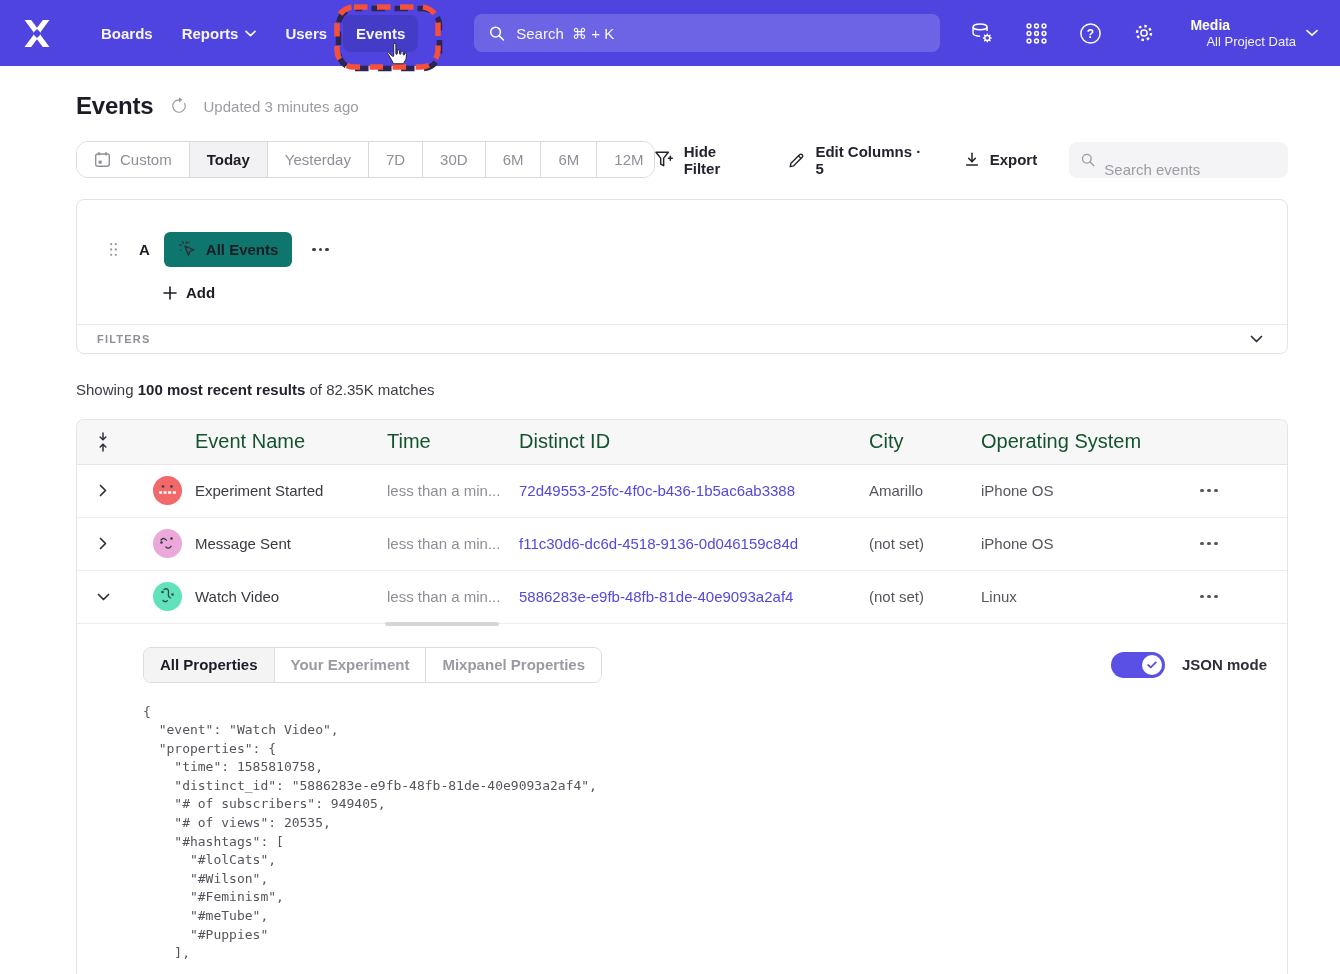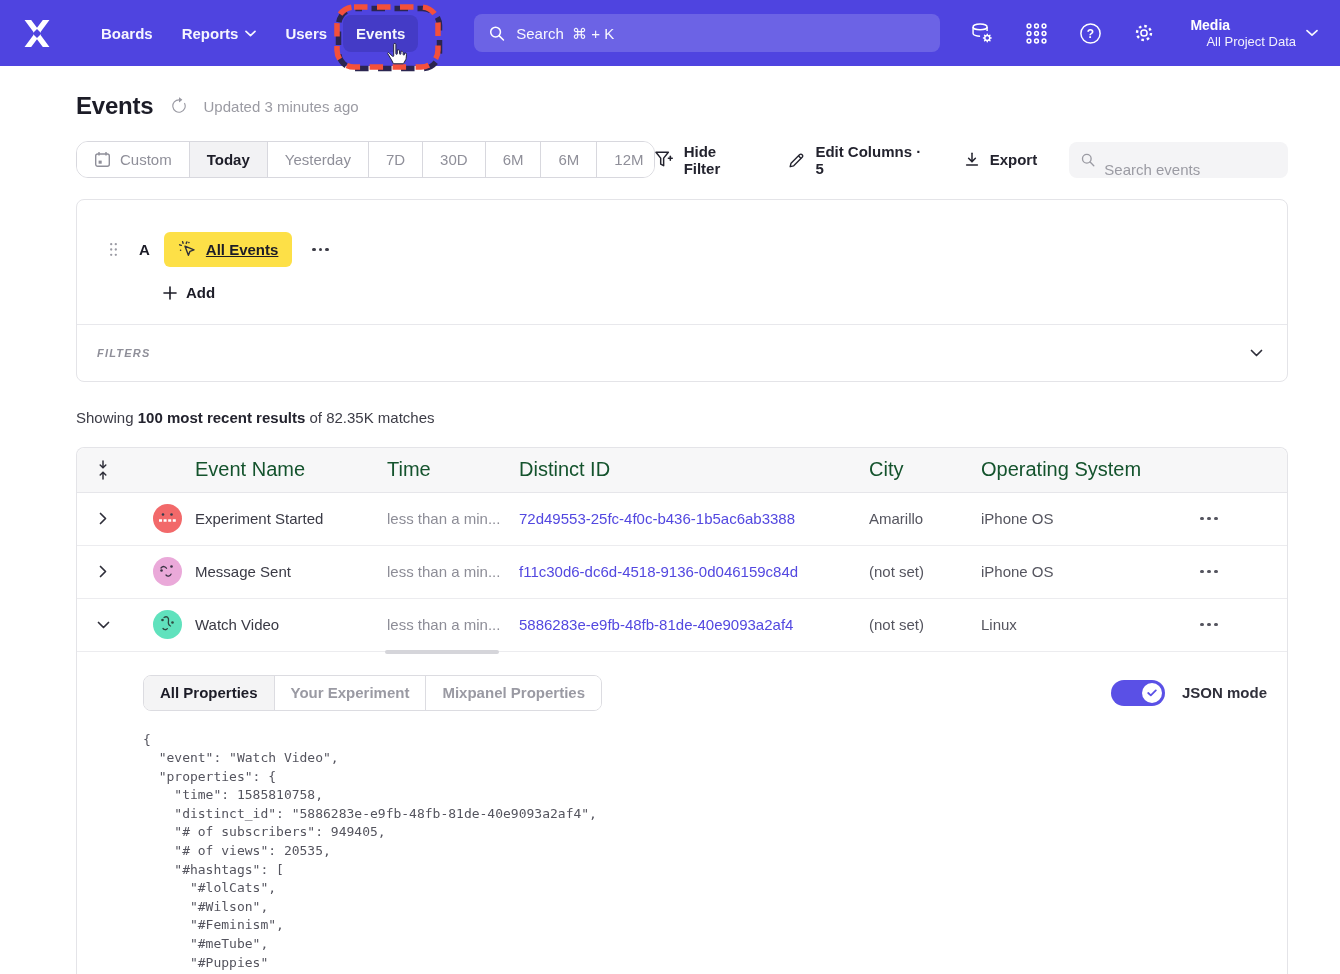--- a/index.html
+++ b/index.html
@@ -49,28 +49,28 @@
 
   
   .panel { margin-top:21px; border:1px solid #e4e4e8; border-radius:8px; background:#fff; }
   .panel-section { padding:17px 20px 20px 20px; }
   .panel-label-row { display:flex; align-items:center; justify-content:space-between; }
   .panel-label { font-size:11px; font-weight:700; letter-spacing:1.2px; color:#8f8f99; }
   .chev-btn { cursor:pointer; display:flex; align-items:center; padding:2px 4px; }
   .event-row { margin-top:15px; display:flex; align-items:center; gap:14px; }
   .drag-handle { cursor:grab; display:flex; margin-left:12px; }
   .row-letter { font-size:15px; font-weight:700; color:#1c1c27; margin-left:7px; }
-  .event-chip { display:flex; align-items:center; gap:9px; background:#fde047; border-radius:6px; padding:8px 14px;
-    font-size:15px; font-weight:700; color:#1c1c27; cursor:pointer;text-decoration:underline; }
+  .event-chip { display:flex; align-items:center; gap:9px; background:#0f766e; border-radius:6px; padding:8px 14px;
+    font-size:15px; font-weight:700; color:#1c1c27; cursor:pointer; }
   .dots-h { display:flex; gap:3px; cursor:pointer; padding:4px 6px; }
   .dots-h i { width:3.4px; height:3.4px; border-radius:50%; background:#3c3c46; }
   .add-row { margin-top:17px; margin-left:66px; }
   .add-btn { display:inline-flex; align-items:center; gap:9px; font-size:15px; font-weight:600; color:#1c1c27; cursor:pointer; }
   .panel-divider { border-top:1px solid #e8e8ec; }
-  .filters-section { height:56px; padding:0 20px; display:flex; align-items:center; justify-content:space-between;font-style:italic; }
+  .filters-section { height:28px; padding:0 20px; display:flex; align-items:center; justify-content:space-between; }
 
   .results-line { margin-top:27px; font-size:15px; color:#3c3c46; }
   .results-line b { font-weight:700; color:#23232e; }
 
   
   .table-card { margin-top:21px; border:1px solid #e4e4e8; border-bottom:none; border-radius:8px 8px 0 0;
     background:#fff; min-height:560px; position:relative; }
   .tgrid { display:grid; grid-template-columns:52px 66px 192px 132px 350px 112px 196px 1fr; align-items:center; }
   .thead { height:45px; background:#f7f7f8; border-radius:8px 8px 0 0; border-bottom:1px solid #e6e6ea; }
   .th { font-size:20px; color:#14532d; }

